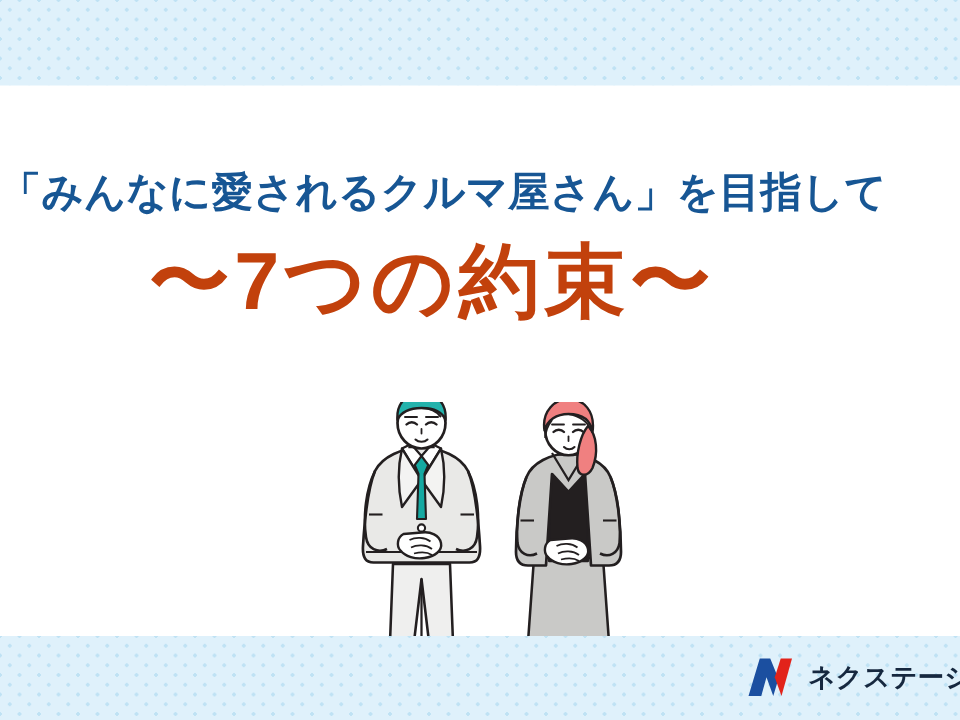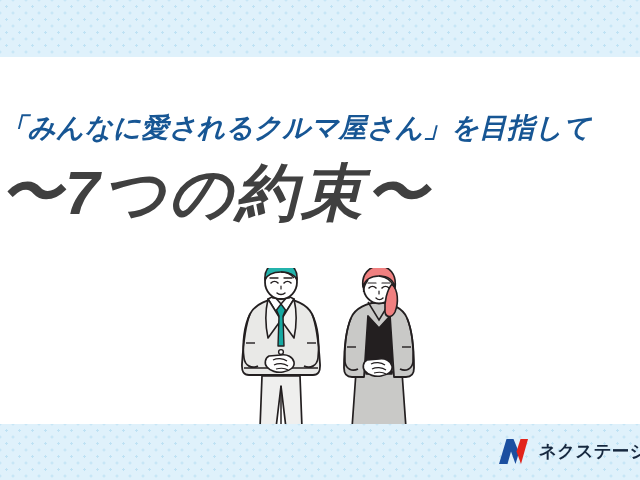--- a/index.html
+++ b/index.html
@@ -40,36 +40,36 @@
     top: 424px;
     height: 56px;
   }
 
   
   #headline-block {
     position: absolute;
     top: 112px;
     left: 0;
     width: 576px;
-    font-style: italic;
+    text-align: center;
   }
   #headline-primary {
     display: block;
     color: #175694;
     font-size: 27.5px;
     font-weight: 700;
     letter-spacing: 0.2px;
     line-height: 1.18;
     white-space: nowrap;
   }
   #headline-secondary {
     display: block;
     margin-top: 14px;
-    color: #404040;
-    font-size: 62px;
+    color: #c2410c;
+    font-size: 54px;
     font-weight: 700;
     letter-spacing: 3px;
     line-height: 1.12;
     white-space: nowrap;
   }
 
   
   #illustration {
     position: absolute;
     top: 268px;

